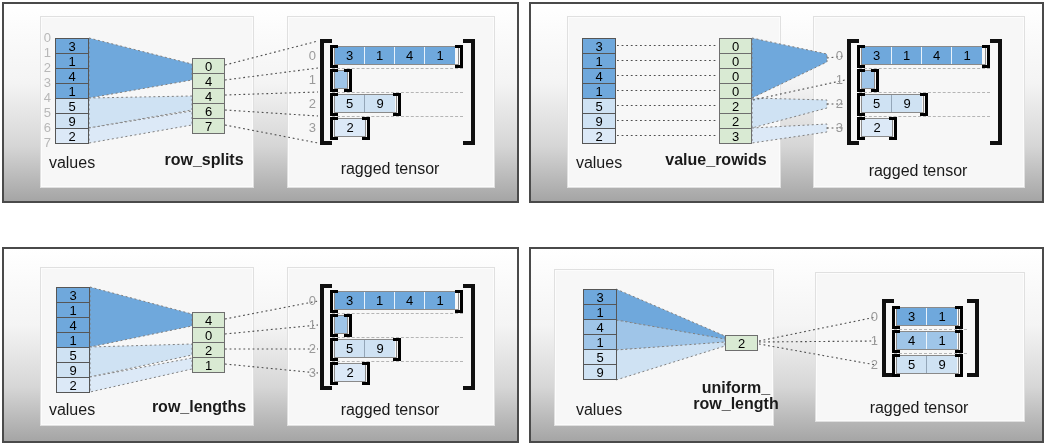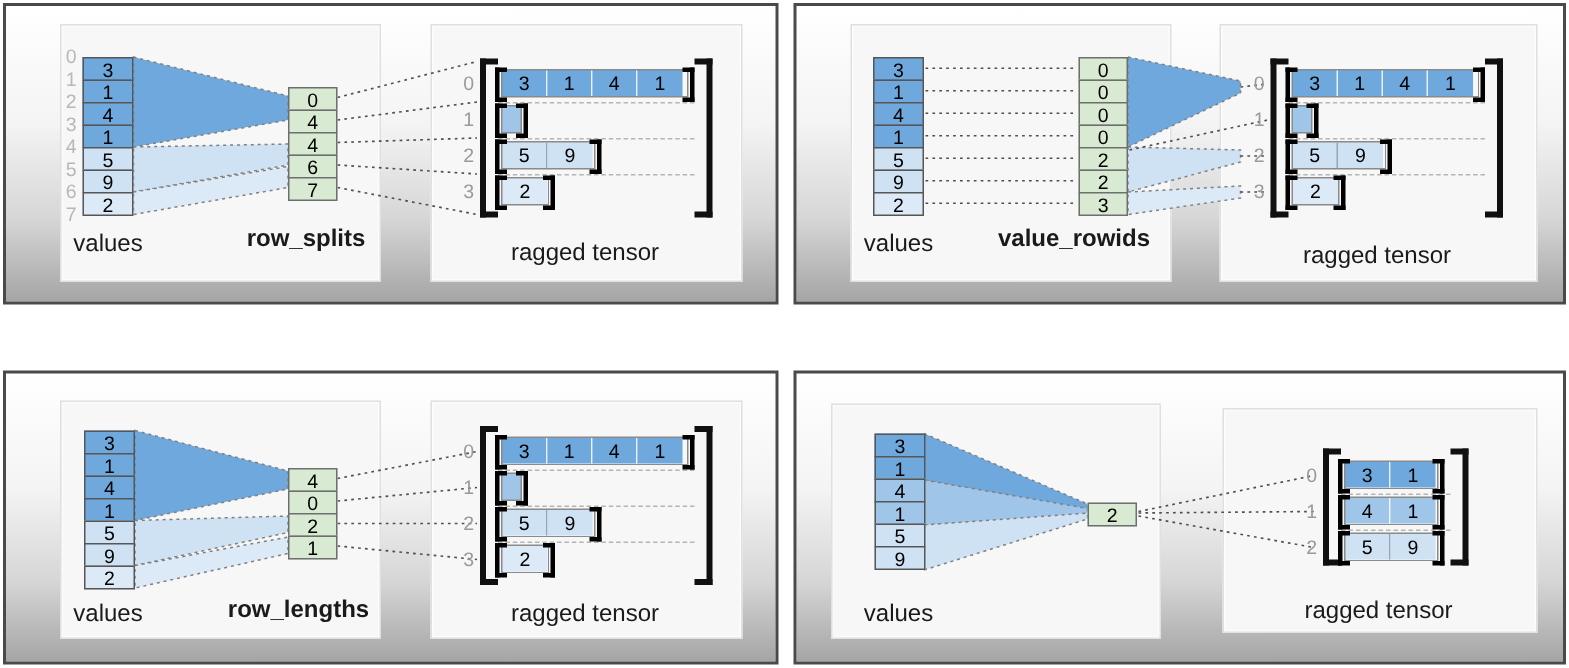--- a/index.html
+++ b/index.html
@@ -273,16 +273,20 @@
         <div class="rb rb-r" style="left: 424px; top: 81px;"></div>
         <div class="rlabel" style="left: 327px; top: 108px;">2</div>
         <div class="bar" style="left: 366px; top: 107px; width: 61px;">
           <div class="tc" style="background: rgb(207, 226, 243); border-right: 1px solid rgb(148, 166, 184);">5</div>
           <div class="tc" style="background: rgb(207, 226, 243);">9</div>
         </div>
         <div class="rb rb-l" style="left: 361px; top: 105px;"></div>
         <div class="rb rb-r" style="left: 424px; top: 105px;"></div>
       </div>
     <div class="cap" style="left:68px;top:152px;">values</div>
+    <div class="cap param" style="left:205px;top:131px;">
+      <span>uniform_</span><br>
+      <span>row_length</span>
+    </div>
     <div class="cap" style="left:388px;top:150px;">ragged tensor</div>
   </div>
 
 </div>
 
 </body></html>

